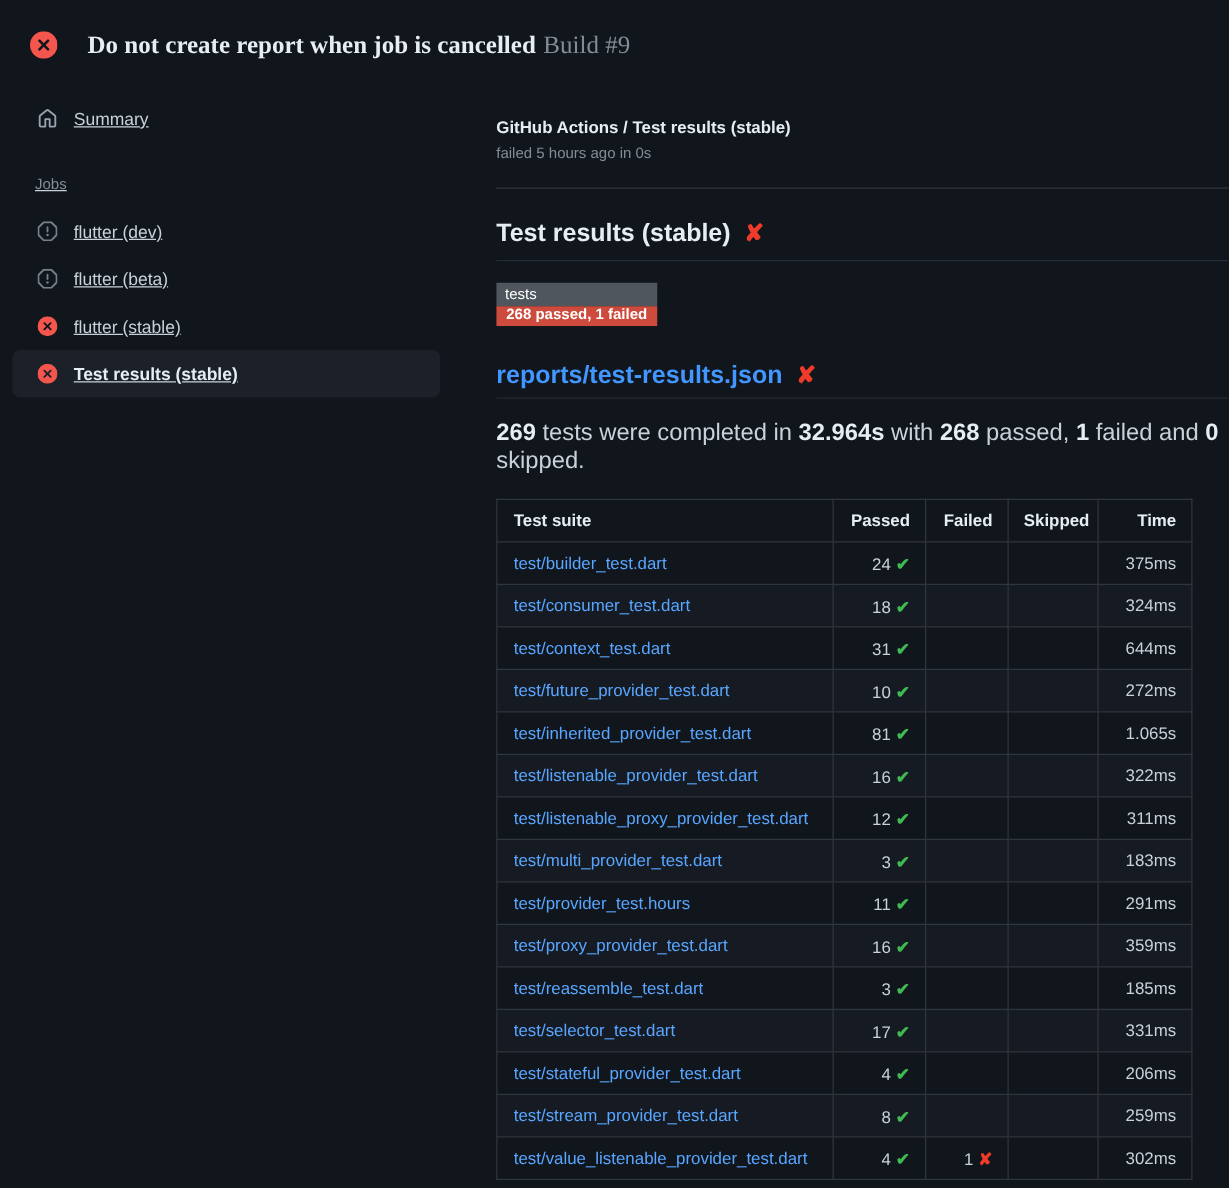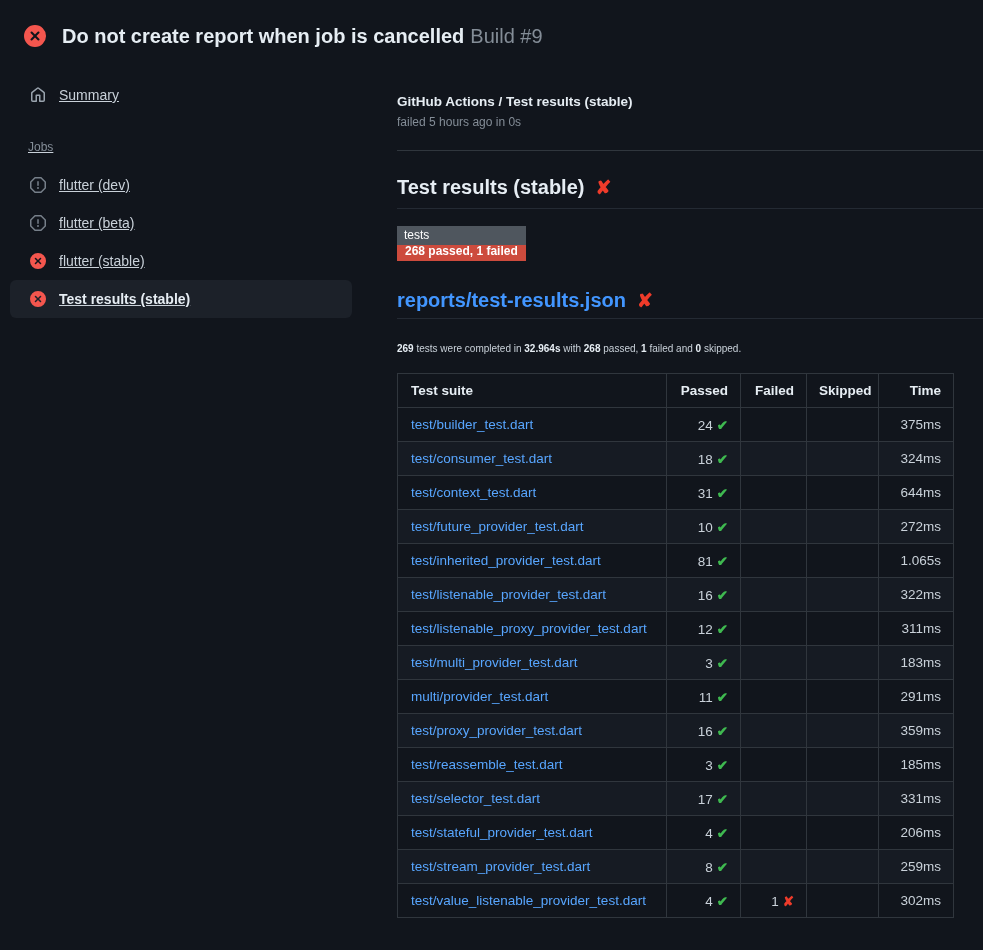--- a/index.html
+++ b/index.html
@@ -22,21 +22,21 @@
   }
   *{margin:0;padding:0;box-sizing:border-box;}
   html,body{width:983px;height:950px;overflow:hidden;}
   body{
     background:var(--page-bg);
     font-family:"Liberation Sans", sans-serif;
     color:var(--text-default);
     -webkit-font-smoothing:antialiased;
   }
   
-  .run-header{display:flex;align-items:center;gap:16px;padding:16px 0 0 24px;height:56px;}
+  .run-header{display:flex;align-items:center;gap:24px;padding:16px 0 0 24px;height:56px;font-family:Liberation Serif, serif;}
   .run-header .status-dot{width:22px;height:22px;color:var(--icon-red);flex:0 0 auto;}
   .run-header .status-dot svg{width:22px;height:22px;display:block;}
   .run-title{font-size:20px;font-weight:700;color:var(--text-bright);line-height:1.2;}
   .run-build{font-size:20px;font-weight:400;color:var(--text-muted);margin-left:6px;}
   
   .layout{display:flex;align-items:flex-start;}
   
   .sidebar{width:397px;flex:0 0 397px;padding-top:20px;text-decoration:underline;}
   .side-item{
     display:flex;align-items:center;gap:13px;
@@ -63,21 +63,21 @@
   .x-mark{color:var(--danger-red);font-weight:700;font-size:19px;line-height:1;}
   .badge{display:inline-flex;margin-top:17px;font-size:12px;border-radius:0;overflow:hidden;line-height:1;flex-direction:column;}
   .badge-label{background:var(--badge-label-bg);color:#fff;padding:3px 7px 4px;}
   .badge-value{background:var(--badge-value-bg);color:#fff;padding:0 8px 4px;font-weight:600;}
   h3.report-title{
     margin-top:28px;font-size:20px;font-weight:700;
     padding-bottom:6px;border-bottom:1px solid var(--heading-border);
     display:flex;align-items:center;gap:11px;
   }
   h3.report-title a{color:var(--report-link-blue);text-decoration:none;cursor:pointer;}
-  .summary-line{margin-top:24px;font-size:10px;color:var(--text-default);}
+  .summary-line{margin-top:17px;font-size:19px;color:var(--text-default);}
   .summary-line strong{color:var(--text-bright);}
   
   table.results{
     margin-top:19px;border-collapse:collapse;table-layout:fixed;
     width:556px;font-size:13.5px;
   }
   .results th,.results td{border:1px solid var(--table-border);height:34px;padding:0 12px;overflow:hidden;white-space:nowrap;}
   .results th{font-weight:700;color:var(--text-bright);text-align:right;}
   .results th.col-suite,.results td.col-suite{text-align:left;padding-left:13px;}
   .results col.c-suite{width:269px;}
@@ -245,21 +245,21 @@
             <td class="time-cell">311ms</td>
           </tr>
           <tr>
             <td class="col-suite"><a class="suite-link">test/multi_provider_test.dart</a></td>
             <td class="num-cell"><span>3</span><span class="mark-pass">✔</span></td>
             <td class="num-cell"></td>
             <td class="num-cell"></td>
             <td class="time-cell">183ms</td>
           </tr>
           <tr>
-            <td class="col-suite"><a class="suite-link">multi/provider_test.dart</a></td>
+            <td class="col-suite"><a class="suite-link">test/provider_test.hours</a></td>
             <td class="num-cell"><span>11</span><span class="mark-pass">✔</span></td>
             <td class="num-cell"></td>
             <td class="num-cell"></td>
             <td class="time-cell">291ms</td>
           </tr>
           <tr>
             <td class="col-suite"><a class="suite-link">test/proxy_provider_test.dart</a></td>
             <td class="num-cell"><span>16</span><span class="mark-pass">✔</span></td>
             <td class="num-cell"></td>
             <td class="num-cell"></td>

